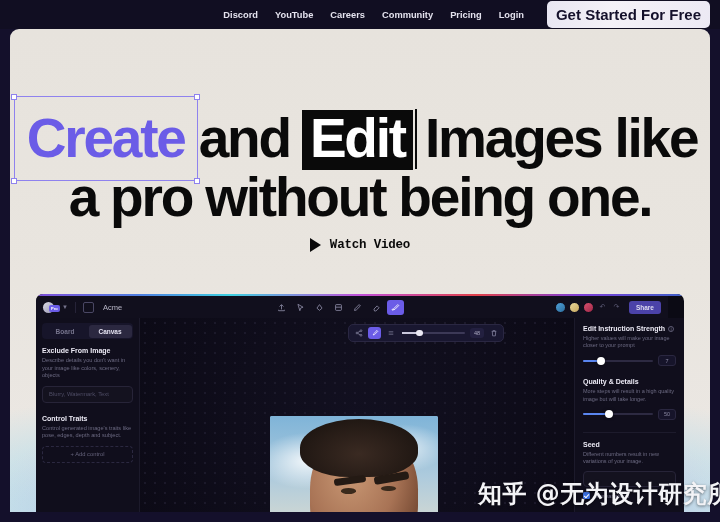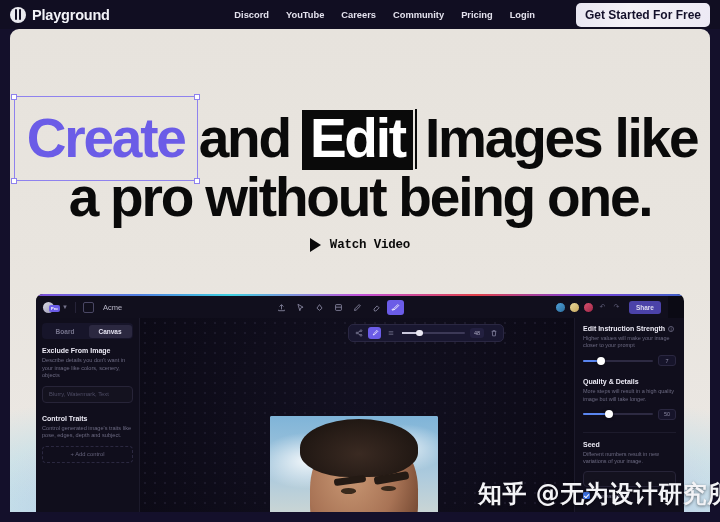--- a/index.html
+++ b/index.html
@@ -45,23 +45,23 @@
   .search-icon svg { display:block; }
   .search-ph { color:#6d6a85; font-size:8.5px; }
   .slash-key {
     position:absolute; right:4px; top:3px;
     width:9px; height:12px; border:1px solid #34304f; border-radius:2px;
     color:#5b5878; font-size:7px; line-height:11px; text-align:center;
   }
   .navlinks { margin-left:auto; display:flex; align-items:center; gap:17px; }
   .navlink { color:#e4e2ee; font-size:9.3px; font-weight:bold; cursor:pointer; white-space:nowrap; }
   .cta-nav {
-    margin-left:24px;
+    margin-left:6px;
     background:linear-gradient(100deg,#e8e6f2 0%,#f4f1f7 40%,#ece9f4 100%);
-    color:#14102b; font-size:12px; font-weight:bold;
+    color:#14102b; font-size:15px; font-weight:bold;
     padding:5px 9px; border-radius:5px; border:none; cursor:pointer;
     white-space:nowrap;
   }
 
   
   .hero {
     position:absolute; top:29px; left:10px;
     width:700px; height:483px;
     border-radius:9px 9px 0 0;
     overflow:hidden;
@@ -329,24 +329,20 @@
     letter-spacing:0.5px; z-index:60; white-space:nowrap;
     text-shadow:0 1px 3px rgba(0,0,0,.5);
   }
 </style>
 </head>
 <body>
 
 <div class="page">
 
   <div class="navbar">
-    <div class="brand">
-      <div class="brand-logo"></div>
-      <span class="brand-name">Playground</span>
-    </div>
 
 
     <div class="navlinks">
       <span class="navlink">Discord</span>
       <span class="navlink">YouTube</span>
       <span class="navlink">Careers</span>
       <span class="navlink">Community</span>
       <span class="navlink">Pricing</span>
       <span class="navlink">Login</span>
       <button class="cta-nav">Get Started For Free</button>

